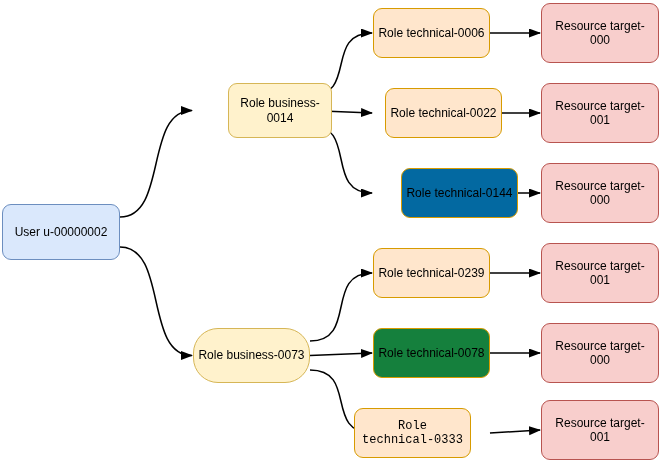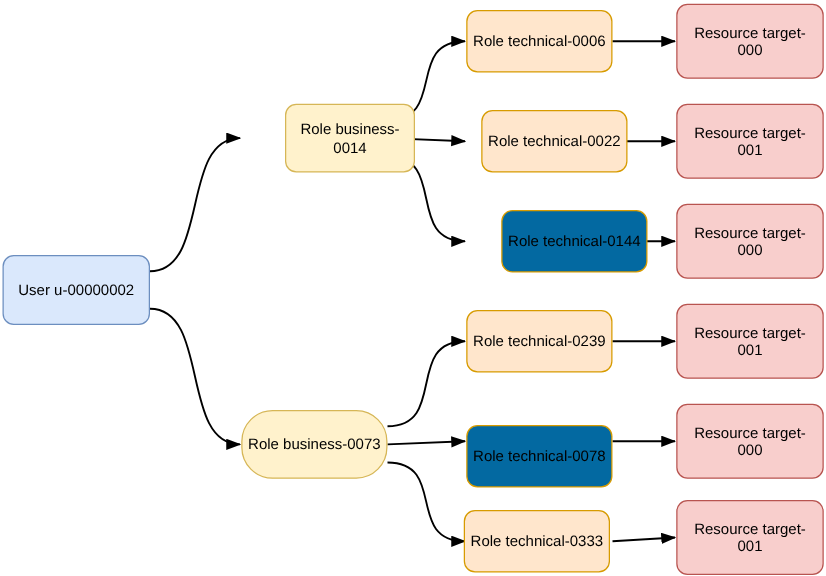--- a/index.html
+++ b/index.html
@@ -91,24 +91,24 @@
       </div>
       <div class="node" style="left: 373px; top: 88px; width: 117px; height: 50px; background: rgb(255, 230, 204); border-color: rgb(215, 155, 0); margin-left: 12px;">
         <span class="node-label">Role technical-0022</span>
       </div>
       <div class="node" style="left: 373px; top: 168px; width: 117px; height: 50px; background: #0369a1; border-color: rgb(215, 155, 0); margin-left: 28px;">
         <span class="node-label">Role technical-0144</span>
       </div>
       <div class="node" style="left: 373px; top: 248px; width: 117px; height: 50px; background: rgb(255, 230, 204); border-color: rgb(215, 155, 0); text-align: right;">
         <span class="node-label">Role technical-0239</span>
       </div>
-      <div class="node" style="left: 373px; top: 340px; width: 117px; height: 50px; background: #0369a1; border-color: rgb(215, 155, 0); justify-content: center;">
+      <div class="node" style="left: 373px; top: 328px; width: 117px; height: 50px; background: #15803d; border-color: rgb(215, 155, 0); justify-content: center;">
         <span class="node-label">Role technical-0078</span>
       </div>
-      <div class="node" style="left: 371px; top: 408px; width: 117px; height: 50px; background: rgb(255, 230, 204); border-color: rgb(215, 155, 0);">
+      <div class="node" style="left: 354px; top: 408px; width: 117px; height: 50px; background: rgb(255, 230, 204); border-color: rgb(215, 155, 0); font-family: Liberation Mono, monospace;">
         <span class="node-label">Role technical-0333</span>
       </div>
       <div class="node" style="left: 541px; top: 3px; width: 118px; height: 60px; background: rgb(248, 206, 204); border-color: rgb(184, 84, 80);">
         <span class="node-label">Resource target-000</span>
       </div>
       <div class="node" style="left: 541px; top: 83px; width: 118px; height: 60px; background: rgb(248, 206, 204); border-color: rgb(184, 84, 80);">
         <span class="node-label">Resource target-001</span>
       </div>
       <div class="node" style="left: 541px; top: 163px; width: 118px; height: 60px; background: rgb(248, 206, 204); border-color: rgb(184, 84, 80);">
         <span class="node-label">Resource target-000</span>

